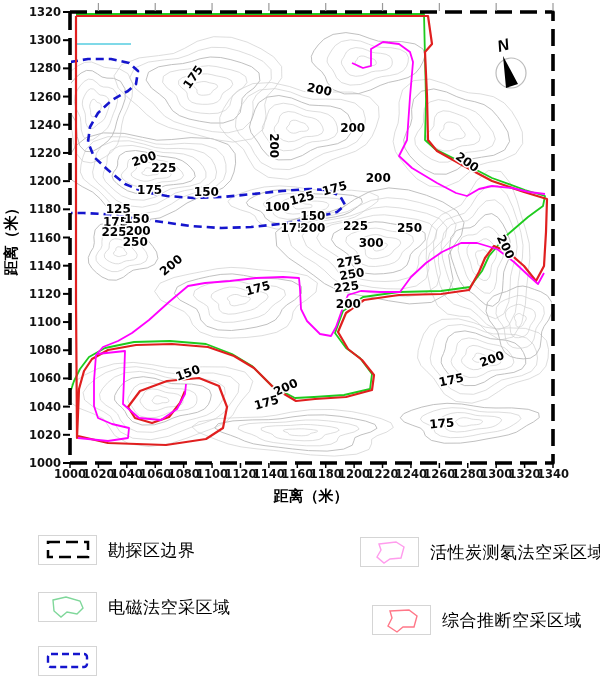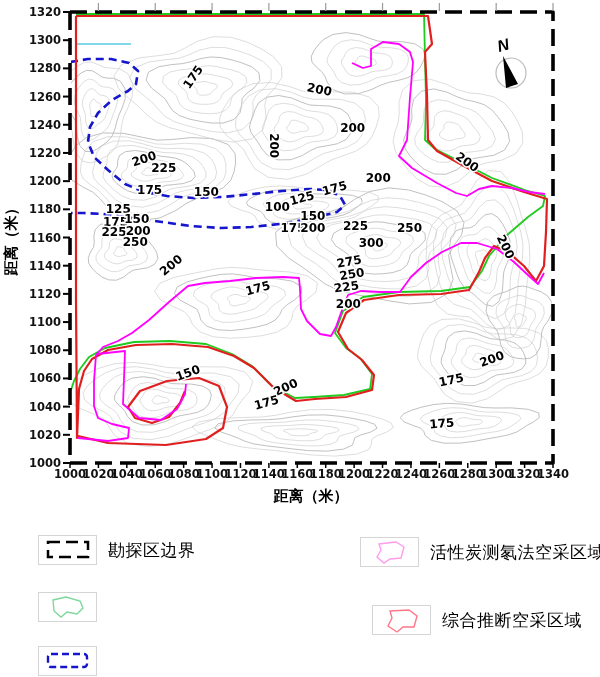--- a/index.html
+++ b/index.html
@@ -262,20 +262,21 @@
     <div class="leg-item" style="left: 38px; top: 15px;">
       <div class="leg-swatch"><svg width="57" height="28" viewBox="0 0 57 28">
           <rect x="9" y="6" width="40" height="15" fill="none" stroke="#000" stroke-width="2.5" stroke-dasharray="12,6"></rect>
         </svg></div>
       <span class="leg-label">勘探区边界</span>
     </div>
     <div class="leg-item" style="left: 38px; top: 72px;">
       <div class="leg-swatch"><svg width="57" height="28" viewBox="0 0 57 28">
           <path d="M14,7 L27,4 L41,8 L44,15 L38,21 L28,19 L22,24 L15,18 Z" fill="none" stroke="#7fd79a" stroke-width="1.4"></path>
         </svg></div>
+      <span class="leg-label">电磁法空采区域</span>
     </div>
     <div class="leg-item" style="left: 38px; top: 126px;">
       <div class="leg-swatch"><svg width="57" height="28" viewBox="0 0 57 28">
           <rect x="9" y="7" width="39" height="13" rx="3" fill="none" stroke="#1515cd" stroke-width="2.4" stroke-dasharray="7,4"></rect>
         </svg></div>
     </div>
     <div class="leg-item" style="left: 360px; top: 17px;">
       <div class="leg-swatch"><svg width="57" height="28" viewBox="0 0 57 28">
           <path d="M18,6 L35,4 L43,9 L40,20 L29,21 L23,25 L16,19 L20,12 Z" fill="none" stroke="#ff9ced" stroke-width="1.4"></path>
         </svg></div>

